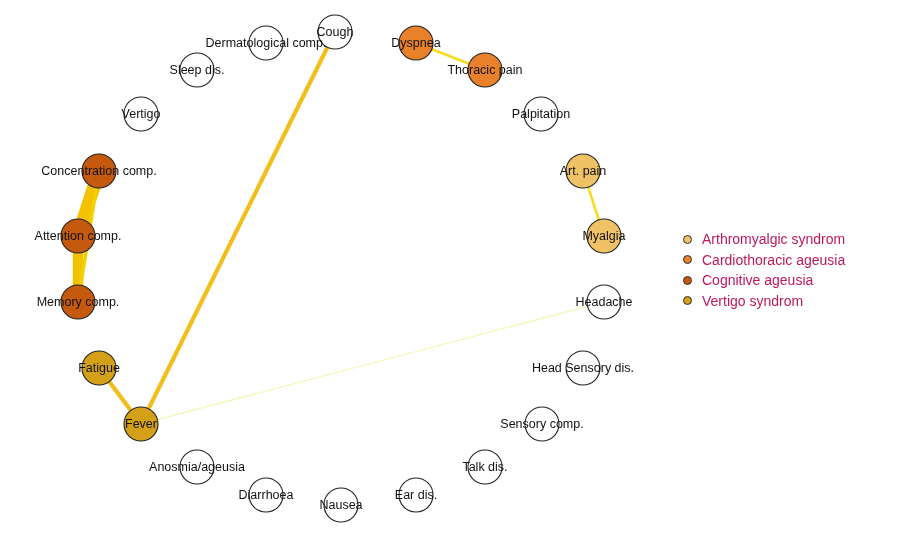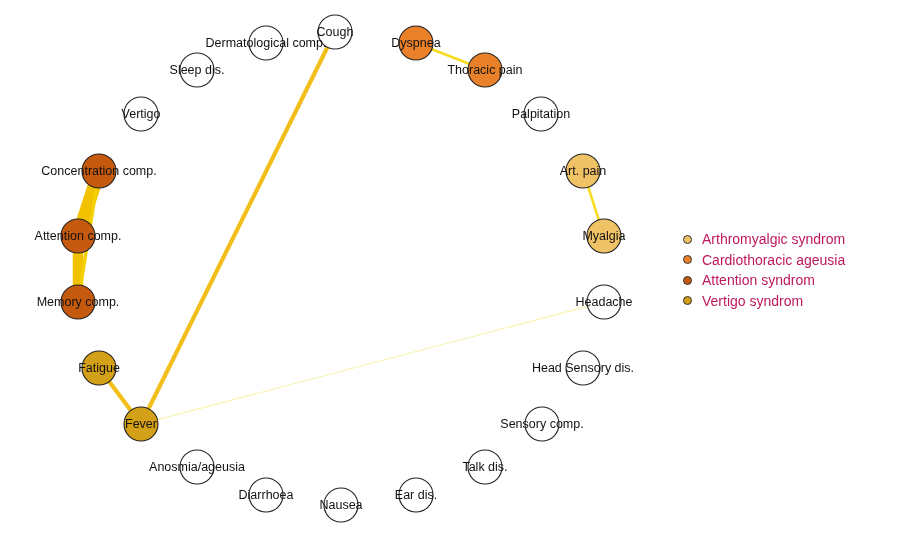--- a/index.html
+++ b/index.html
@@ -121,19 +121,19 @@
     <div class="legend-item">
       <span class="legend-dot" style="background: rgb(240, 194, 102);"></span>
       <span class="legend-label">Arthromyalgic syndrom</span>
     </div>
     <div class="legend-item">
       <span class="legend-dot" style="background: rgb(232, 129, 42);"></span>
       <span class="legend-label">Cardiothoracic ageusia</span>
     </div>
     <div class="legend-item">
       <span class="legend-dot" style="background: rgb(197, 90, 14);"></span>
-      <span class="legend-label">Attention syndrom</span>
+      <span class="legend-label">Cognitive ageusia</span>
     </div>
     <div class="legend-item">
       <span class="legend-dot" style="background: rgb(212, 160, 23);"></span>
       <span class="legend-label">Vertigo syndrom</span>
     </div>
   </div>
 
 </body></html>

